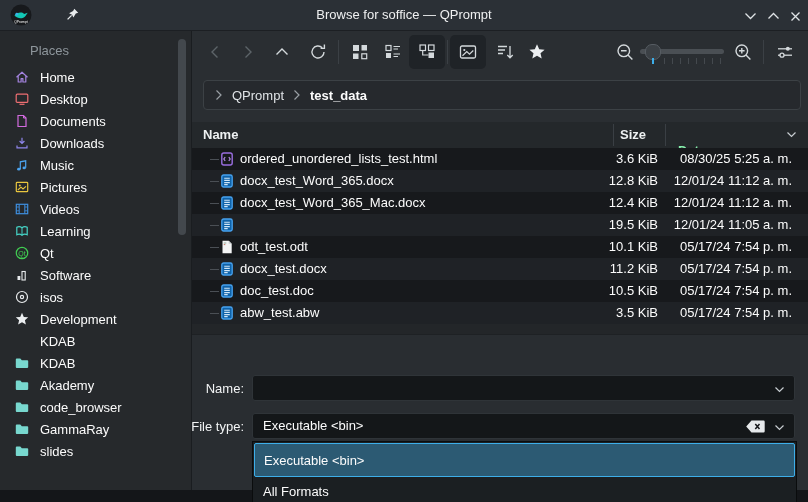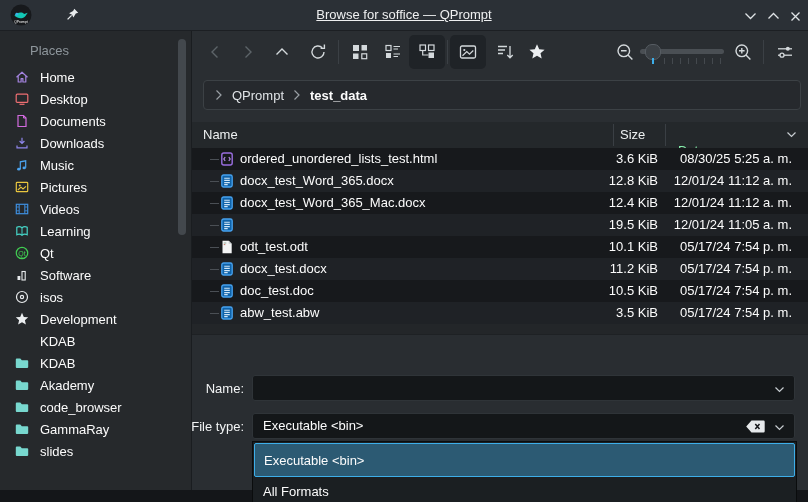--- a/index.html
+++ b/index.html
@@ -1,20 +1,20 @@
 <!DOCTYPE html>
 <html><head>
 <meta charset="utf-8">
 <style>
   html,body{margin:0;padding:0;background:#000;}
   .window{position:relative;width:808px;height:502px;background:#141619;overflow:hidden;
           font-family:"Liberation Sans",sans-serif;font-size:13px;color:#fcfcfc;}
   
   .titlebar{position:absolute;left:0;top:0;width:808px;height:30px;background:#2b3036;border-bottom:1px solid #1c1f23;}
-  .titlebar .title{position:absolute;left:0;right:0;top:7px;text-align:center;color:#eff0f1;text-decoration:underline;}
+  .titlebar .title{position:absolute;left:0;right:0;top:7px;text-align:center;color:#eff0f1;}
   .appicon{position:absolute;left:10px;top:4px;width:22px;height:22px;}
   .pinicon{position:absolute;left:64px;top:7px;width:16px;height:16px;}
   .winctl{position:absolute;top:9px;width:16px;height:14px;display:flex;align-items:center;justify-content:center;}
   
   .sidebar{position:absolute;left:0;top:31px;width:191px;height:459px;background:#26292c;border-right:1px solid #1a1d20;}
   .places-header{position:absolute;left:30px;top:12px;color:#8e969c;}
   .places-list{position:absolute;left:0;top:35px;width:172px;}
   .place{height:22px;display:flex;align-items:center;padding-left:14px;}
   .place .picon{width:16px;height:16px;margin-right:10px;flex:0 0 16px;}
   .side-scrollbar{position:absolute;right:5px;top:8px;width:8px;height:196px;border-radius:4px;background:#43484d;}
@@ -27,21 +27,21 @@
   .slider-knob{position:absolute;left:645px;top:44px;width:14px;height:14px;border-radius:7px;background:#3b4045;border:1px solid #565c62;}
   .tick{position:absolute;top:58px;width:1px;height:6px;background:#44494e;}
   .tick.blue{width:2px;background:#3daee9;}
   
   .breadcrumb{position:absolute;left:203px;top:80px;width:585px;height:28px;border:1px solid #3c4145;border-radius:4px;
               background:#26292d;display:flex;align-items:center;gap:9px;padding-left:11px;}
   .crumb{color:#dfe3e6;}
   .crumb.current{font-weight:bold;color:#fcfcfc;}
   
   .list-area{position:absolute;left:192px;top:122px;width:616px;height:242px;background:#232629;}
-  .list-header{position:absolute;left:0;top:0;width:616px;height:26px;background:#24282b;border-bottom:1px solid #0369a1;}
+  .list-header{position:absolute;left:0;top:0;width:616px;height:26px;background:#24282b;border-bottom:1px solid #0369a1;font-weight:bold;}
   .list-header .hname{position:absolute;left:11px;top:5px;color:#eef1f2;}
   .list-header .hsize{position:absolute;left:428px;top:5px;color:#eef1f2;}
   .list-header .hdate{position:absolute;left:486px;top:21px;color:#86efac;}
   .colsep{position:absolute;top:2px;width:1px;height:22px;background:#3a3f44;}
   .hchev{position:absolute;left:594px;top:9px;}
   .rows{position:absolute;left:0;top:26px;width:616px;}
   .file-row{position:relative;height:22px;line-height:22px;}
   .file-row:nth-child(odd){background:#17191c;}
   .file-row:nth-child(even){background:#1f2226;}
   .file-row .guide{position:absolute;left:18px;top:11px;width:9px;height:1px;background:#4a4f55;}

